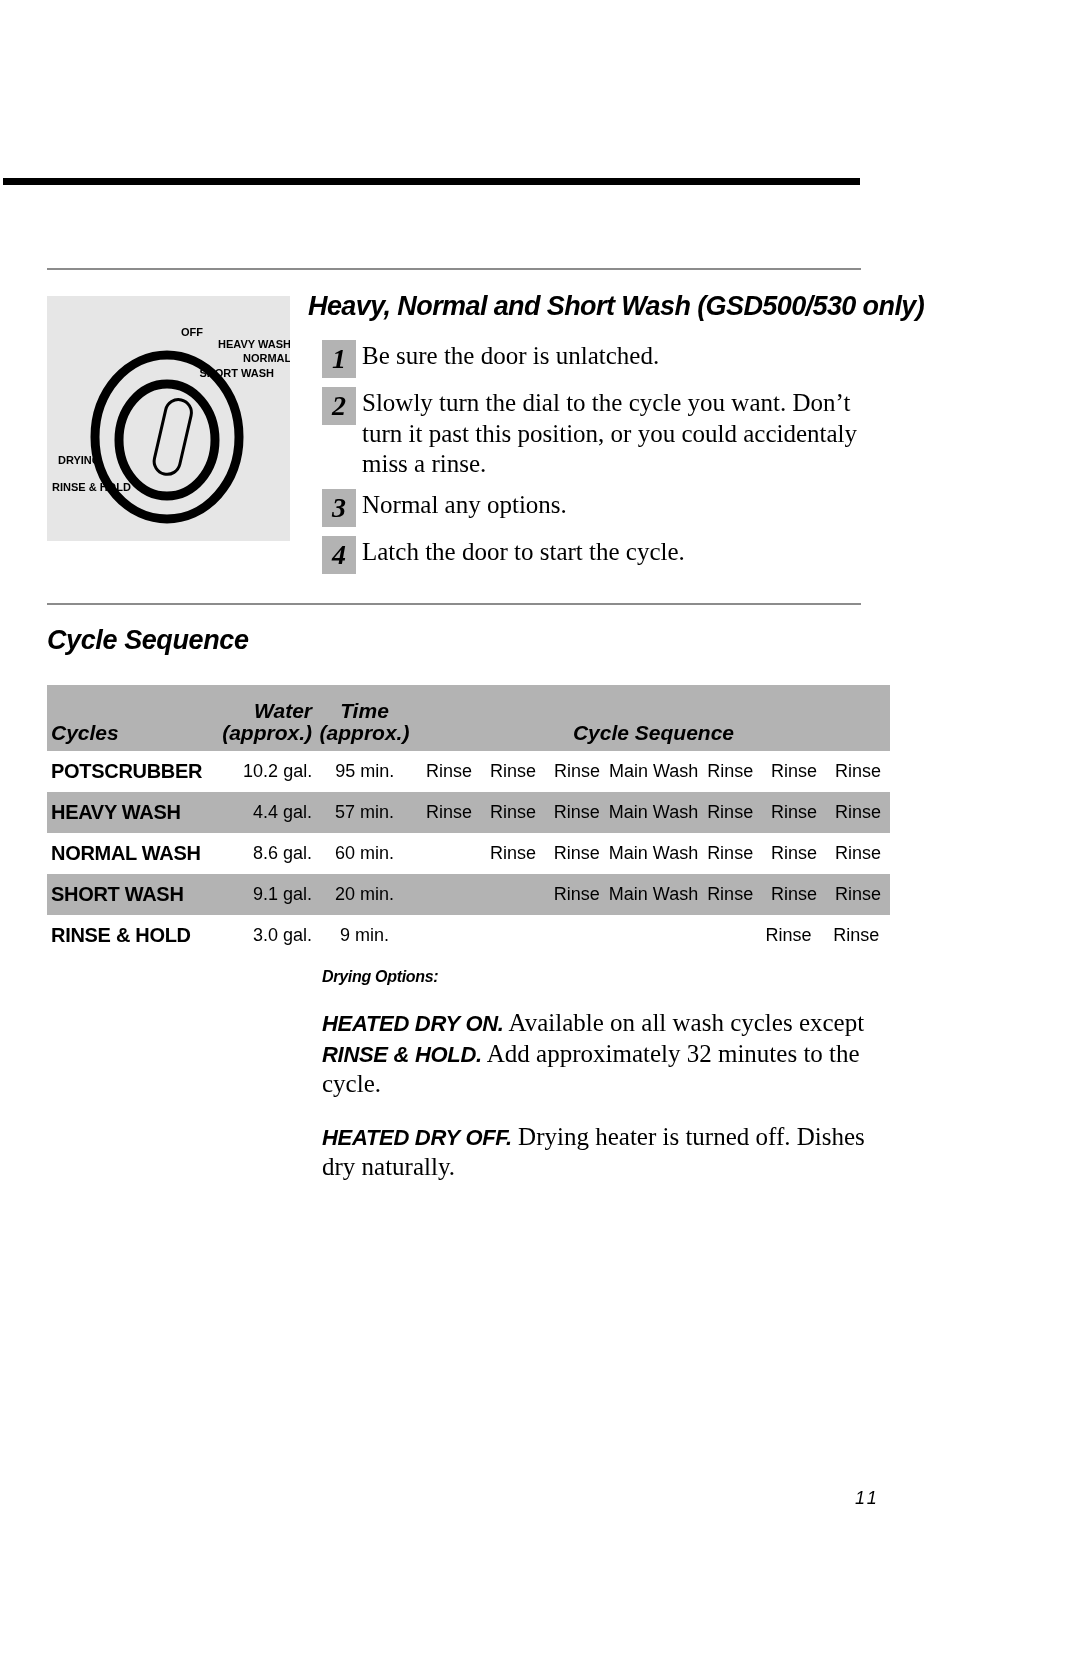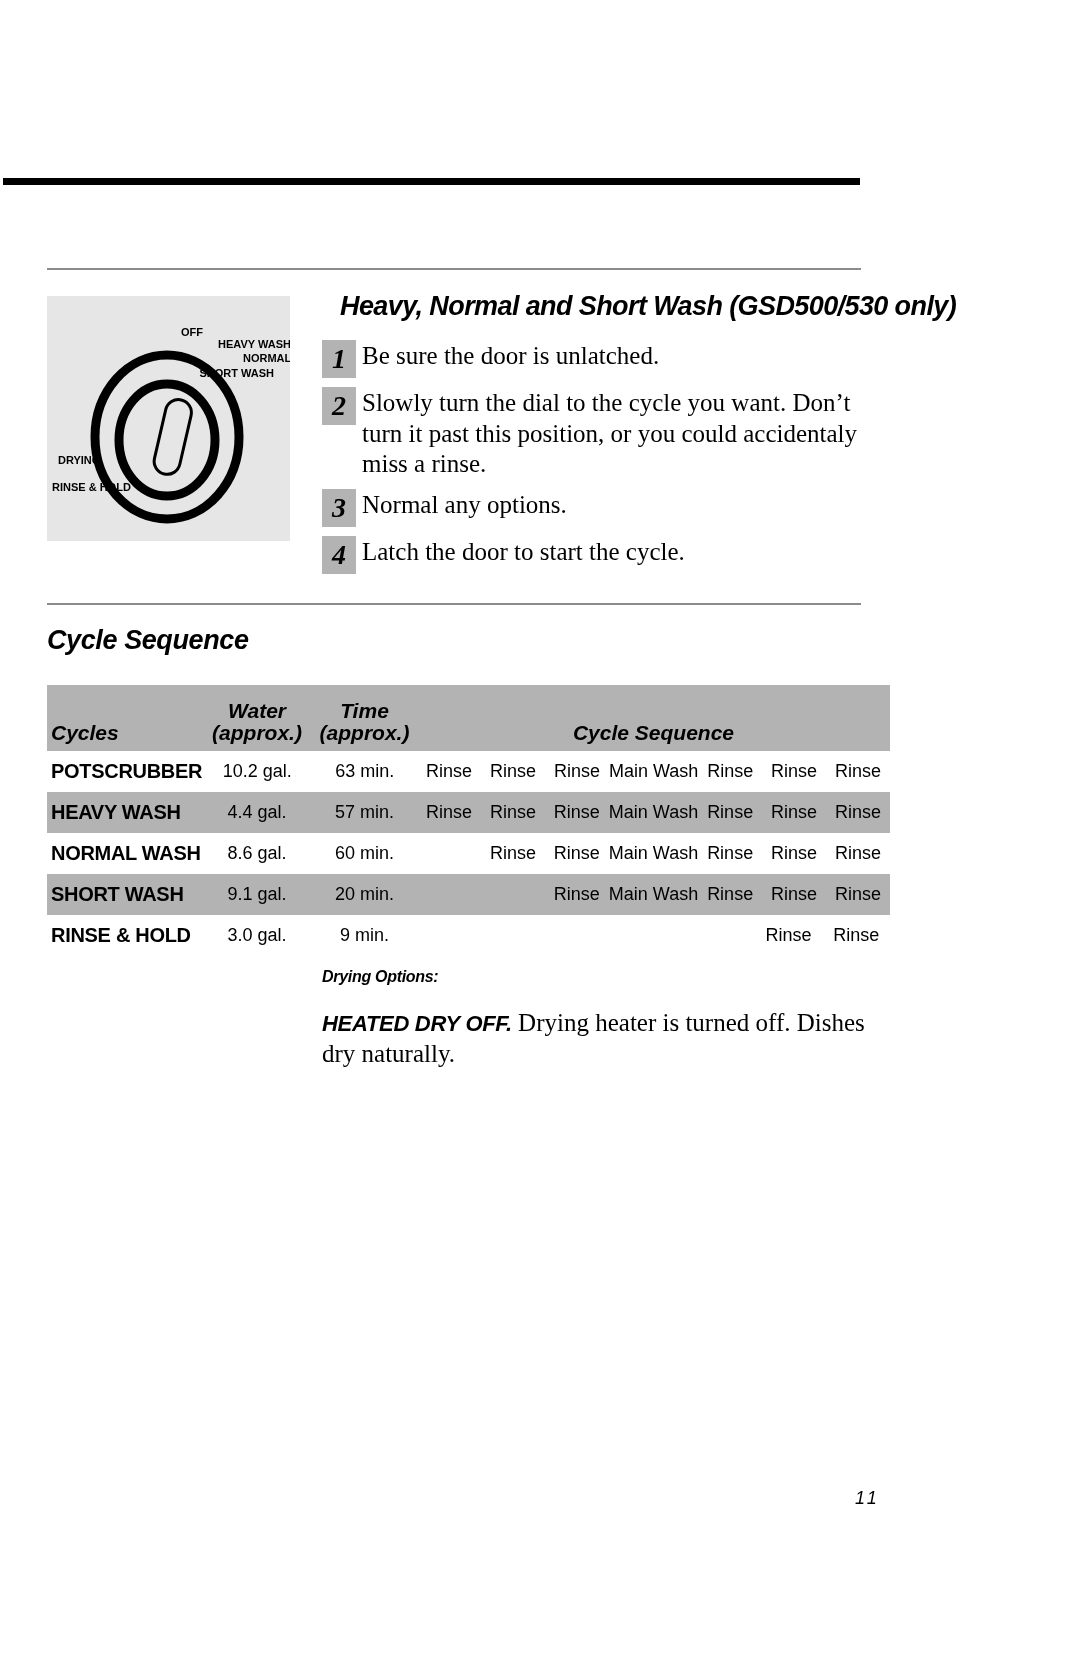--- a/index.html
+++ b/index.html
@@ -55,21 +55,21 @@
     top: 296px;
     width: 243px;
     height: 245px;
     background: #e6e6e6;
   }
   .dial-svg { position: absolute; left: 0; top: 0; }
 
   
   .sec-head {
     position: absolute;
-    left: 340px;
+    left: 308px;
     top: 291px;
     width: 560px;
     font-family: "Liberation Sans", sans-serif;
     font-weight: bold;
     font-style: italic;
     font-size: 27px;
     letter-spacing: -0.6px;
     color: #000000;
     white-space: nowrap;
   }
@@ -137,21 +137,21 @@
   .tbl-head {
     background: #b3b3b3;
     height: 66px;
     align-items: flex-end;
     padding-bottom: 6px;
   }
   .row-shaded { background: #b3b3b3; }
   .row-plain { background: #ffffff; }
 
   .c-cycles { flex: 0 0 155px; padding-left: 4px; }
-  .c-water  { flex: 0 0 110px; text-align: center; }
+  .c-water  { flex: 0 0 110px; text-align: right; }
   .c-time   { flex: 0 0 105px; text-align: center; }
   .c-seq    { flex: 1 1 auto; }
 
   .th {
     font-family: "Liberation Sans", sans-serif;
     font-weight: bold;
     font-style: italic;
     font-size: 21px;
     color: #000000;
     line-height: 1.08;
@@ -291,21 +291,21 @@
       <div class="c-time th">
         <span class="th-stack">Time</span>
         <span class="th-stack">(approx.)</span>
       </div>
       <div class="c-seq th" style="text-align:center">Cycle Sequence</div>
     </div>
     <div id="table-body">
         <div class="tbl-row row-plain">
           <div class="c-cycles cell-name">POTSCRUBBER</div>
           <div class="c-water cell-num">10.2 gal.</div>
-          <div class="c-time cell-num">63 min.</div>
+          <div class="c-time cell-num">95 min.</div>
           <div class="c-seq">
             <div class="seq-grid">
               <div class="seq-cell">Rinse</div>
               <div class="seq-cell">Rinse</div>
               <div class="seq-cell">Rinse</div>
               <div class="seq-cell">Main Wash</div>
               <div class="seq-cell">Rinse</div>
               <div class="seq-cell">Rinse</div>
               <div class="seq-cell">Rinse</div>
             </div>
@@ -374,20 +374,23 @@
               <div class="seq-cell">Rinse</div>
             </div>
           </div>
         </div>
       </div>
   </div>
 
   <div class="dry">
     <div class="dry-h">Drying Options:</div>
     <div class="dry-p">
+      <b>HEATED DRY ON.</b><span> Available on all wash cycles except </span><b>RINSE &amp; HOLD.</b><span> Add approximately 32 minutes to the cycle.</span>
+    </div>
+    <div class="dry-p">
       <b>HEATED DRY OFF.</b><span> Drying heater is turned off. Dishes dry naturally.</span>
     </div>
   </div>
 
   <div class="pageno">11</div>
 </div>
 
 <div class="tab-rail" id="tab-rail"></div>
 
 </body></html>

